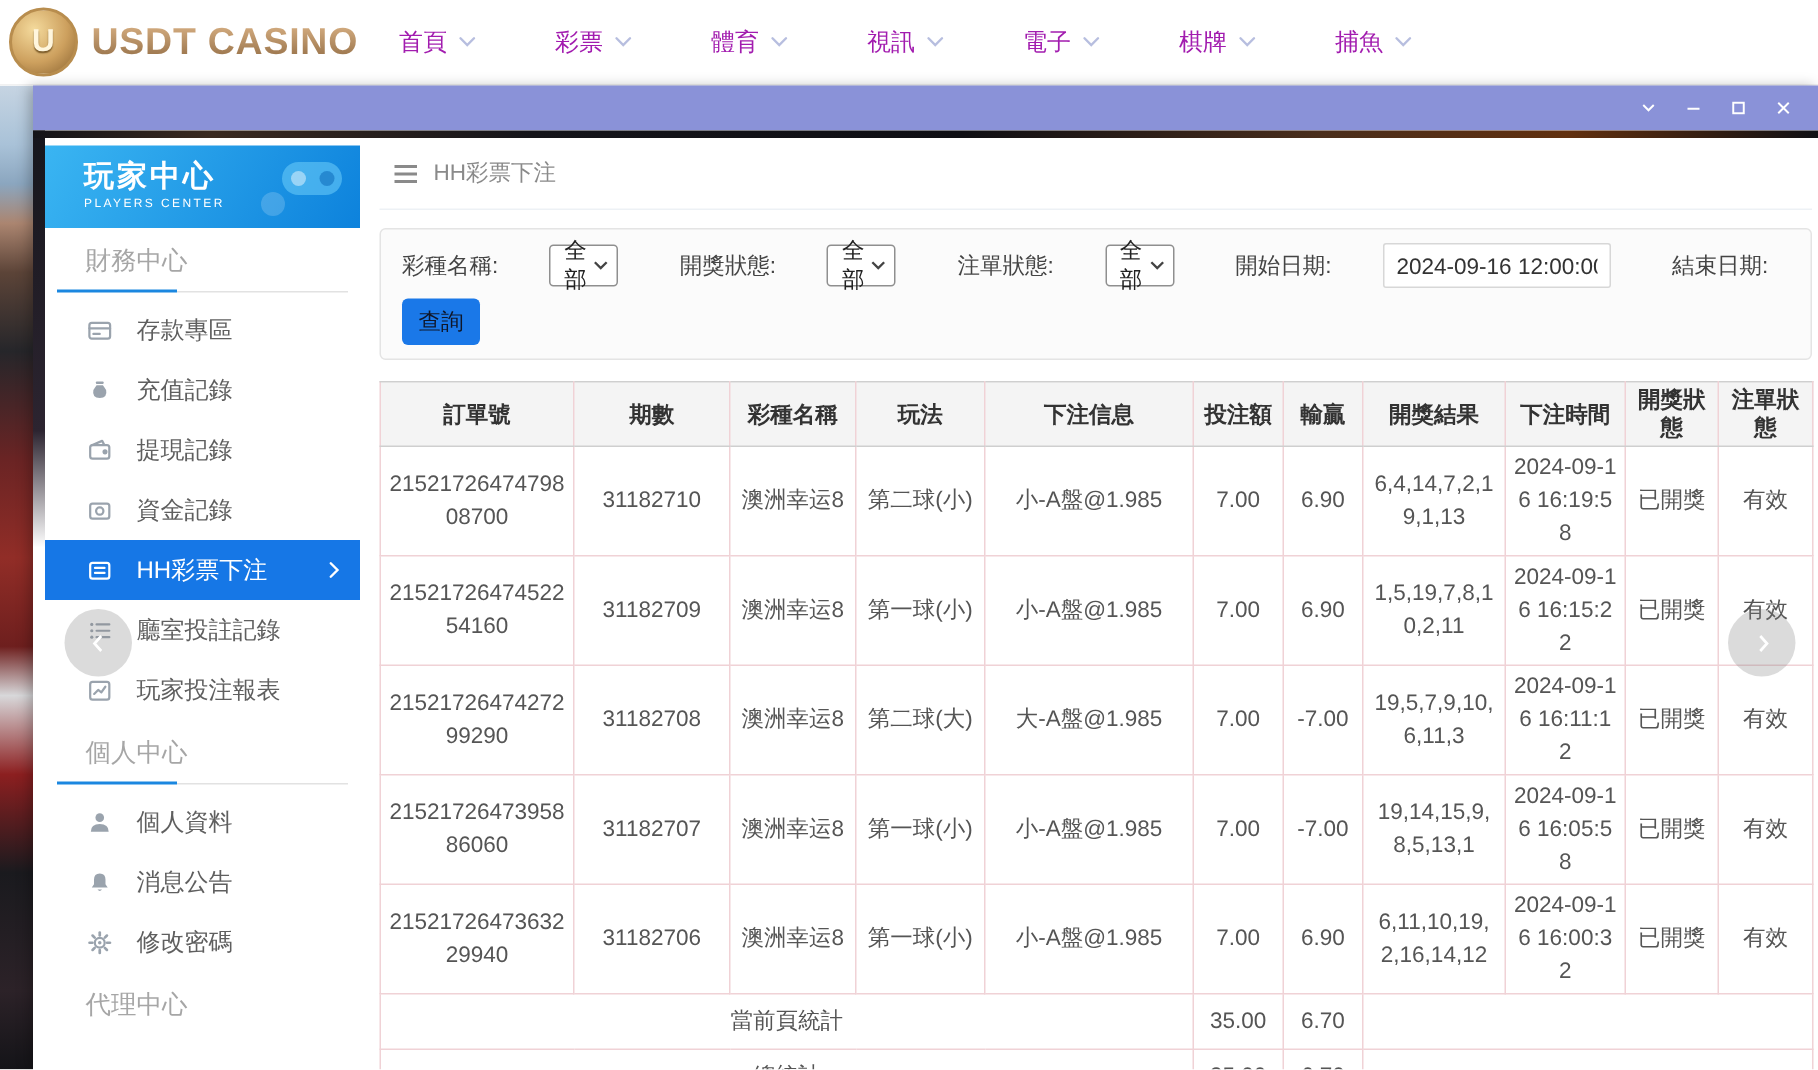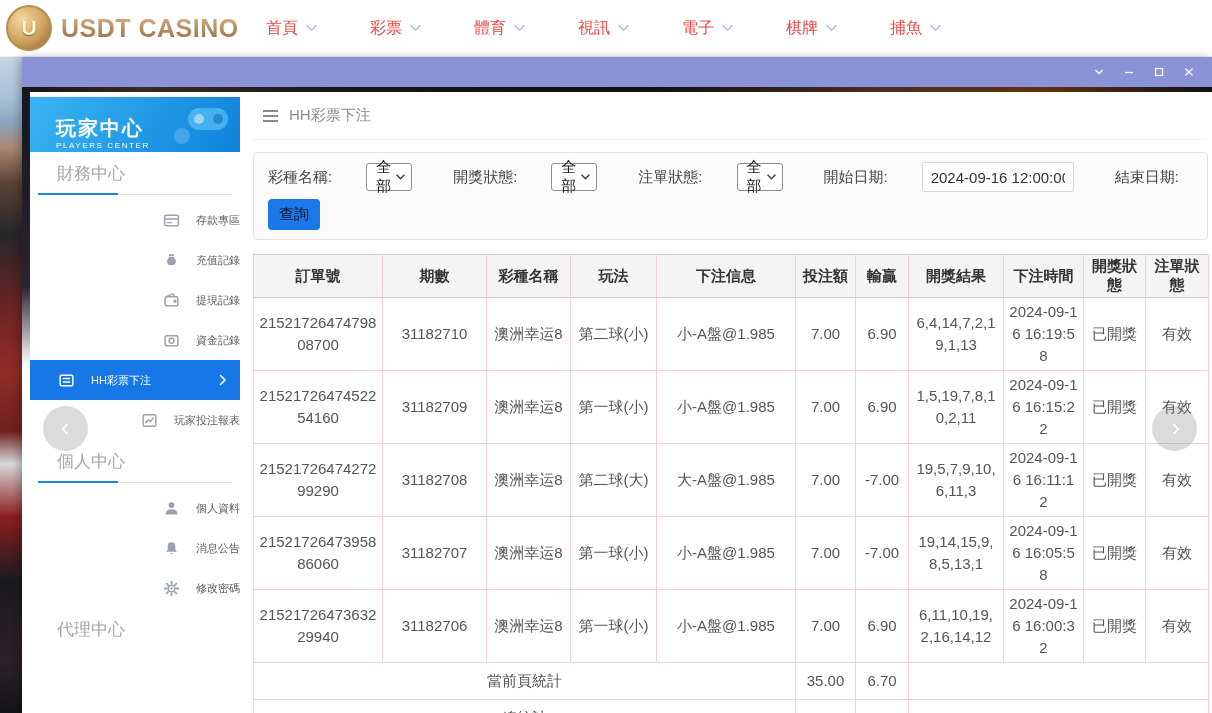--- a/index.html
+++ b/index.html
@@ -13,21 +13,21 @@
   .logo { display:flex; align-items:center; gap:9px; margin-left:6px; width:232px; cursor:pointer; }
   .logo-badge { width:46px; height:46px; border-radius:50%; flex:none;
                 background:radial-gradient(circle at 35% 30%, #f4da9c, #cda05e 55%, #8a6330);
                 border:2px solid #b88d4e; display:flex; align-items:center; justify-content:center; }
   .logo-u { font-size:21px; font-weight:bold; color:#fff6dd; text-shadow:0 1px 1px #7a5a28; }
   .logo-text { font-size:25px; font-weight:800; letter-spacing:.5px;
                background:linear-gradient(#dcb487,#8d6840); -webkit-background-clip:text;
                background-clip:text; color:transparent; white-space:nowrap; }
   .topnav { display:flex; margin-left:16px; }
   .nav-item { width:104px; display:flex; align-items:center; gap:7px; cursor:pointer;
-              font-size:16px; color:#ef4444; padding-left:12px; }
+              font-size:16px; color:#a21caf; padding-left:12px; }
   .nav-item svg { flex:none; }
 
   
   .photo-strip { position:absolute; left:0; top:57px; width:22px; height:656px;
     background:linear-gradient(180deg,#c6d4e2 0%,#a9c2d8 6%,#8ba6bf 10%,#ab8570 14%,
       #5c4438 19%,#26262a 27%,#6a2424 38%,#912d27 48%,#6e1f1e 57%,#d8d8da 62%,
       #8c1f20 70%,#1a1a1e 80%,#2c2228 92%,#141418 100%); }
 
   
   .modal { position:absolute; left:22px; top:57px; width:1190px; height:656px;
@@ -39,30 +39,30 @@
   .modal-body { flex:1; min-height:0; position:relative; background:#fff; display:flex; }
   .edge-top { position:absolute; left:0; top:0; right:0; height:5px; z-index:4;
     background:linear-gradient(90deg,#141418 0%,#3a2a20 10%,#15151a 28%,#0f0f14 52%,
       #4a2e1c 72%,#61300f 86%,#101014 100%); }
   .edge-left { position:absolute; left:0; top:0; width:8px; height:278px; z-index:3;
     background:linear-gradient(#16161c,#2c2430 72%,rgba(44,36,48,0)); }
 
   
   .sidebar { width:210px; margin-left:8px; padding-top:10px; flex:none; background:#fff; }
   .side-header { height:55px; background:linear-gradient(120deg,#3ab5f2,#0d82dc);
-                 position:relative; color:#fff; padding:20px 0 0 26px; overflow:hidden; }
+                 position:relative; color:#fff; padding:10px 0 0 26px; overflow:hidden; }
   .side-title { font-size:20px; font-weight:bold; letter-spacing:2px; line-height:22px; }
   .side-subtitle { font-size:8px; letter-spacing:1.6px; margin-top:2px; }
   .side-header svg.pad { position:absolute; right:6px; top:5px; }
   .side-section-label { margin:10px 0 0 27px; font-size:17px; color:#a6a6a6; }
   .side-underline { display:flex; align-items:center; margin:8px 8px 5px 8px; }
   .side-underline .blue { width:80px; height:2px; background:#1b87e0; }
   .side-underline .gray { flex:1; height:1px; background:#e2e2e2; }
   .side-item { height:40px; display:flex; align-items:center; padding-left:28px;
-               color:#5f5f5f; font-size:11px; cursor:pointer;justify-content:flex-end; }
+               color:#5f5f5f; font-size:16px; cursor:pointer; }
   .side-item .ic { width:17px; height:17px; margin-right:16px; color:#9aa3ad;
                    display:flex; align-items:center; justify-content:center; flex:none; }
   .side-item.active { background:#1677e6; color:#fff; }
   .side-item.active .ic { color:#fff; }
   .side-item .chev { margin-left:auto; margin-right:12px; display:flex; }
 
   
   .main { flex:1; min-width:0; padding:5px 4px 0 13px; display:flex; flex-direction:column; }
   .crumbbar { height:48px; flex:none; display:flex; align-items:center;
               border-bottom:1px solid #edf1f5; }
@@ -251,20 +251,33 @@
                   <line x1="5" y1="6.2" x2="11" y2="6.2"></line>
                   <line x1="5" y1="9.4" x2="11" y2="9.4"></line>
                 </svg>
               </span>
               <span>HH彩票下注</span>
               <span class="chev">
                 <svg width="10" height="12" viewBox="0 0 8 12" fill="none" stroke="#fff" stroke-width="1.6" stroke-linecap="round">
                   <path d="M1.5 1.5 L6 6 L1.5 10.5"></path>
                 </svg>
               </span>
+            </div>
+            <div class="side-item">
+              <span class="ic">
+                <svg width="17" height="17" viewBox="0 0 16 16" fill="none" stroke="currentColor" stroke-width="1.4" stroke-linecap="round" stroke-linejoin="round">
+                  <circle cx="3" cy="4" r="1" fill="currentColor" stroke="none"></circle>
+                  <line x1="6" y1="4" x2="14" y2="4"></line>
+                  <circle cx="3" cy="8" r="1" fill="currentColor" stroke="none"></circle>
+                  <line x1="6" y1="8" x2="14" y2="8"></line>
+                  <circle cx="3" cy="12" r="1" fill="currentColor" stroke="none"></circle>
+                  <line x1="6" y1="12" x2="14" y2="12"></line>
+                </svg>
+              </span>
+              <span>廳室投註記錄</span>
             </div>
             <div class="side-item">
               <span class="ic">
                 <svg width="17" height="17" viewBox="0 0 16 16" fill="none" stroke="currentColor" stroke-width="1.4" stroke-linecap="round" stroke-linejoin="round">
                   <rect x="2" y="2.5" width="12" height="11" rx="1.5"></rect>
                   <path d="M4.5 10 L7 7.5 L9 9 L11.5 5.5"></path>
                 </svg>
               </span>
               <span>玩家投注報表</span>
             </div>

